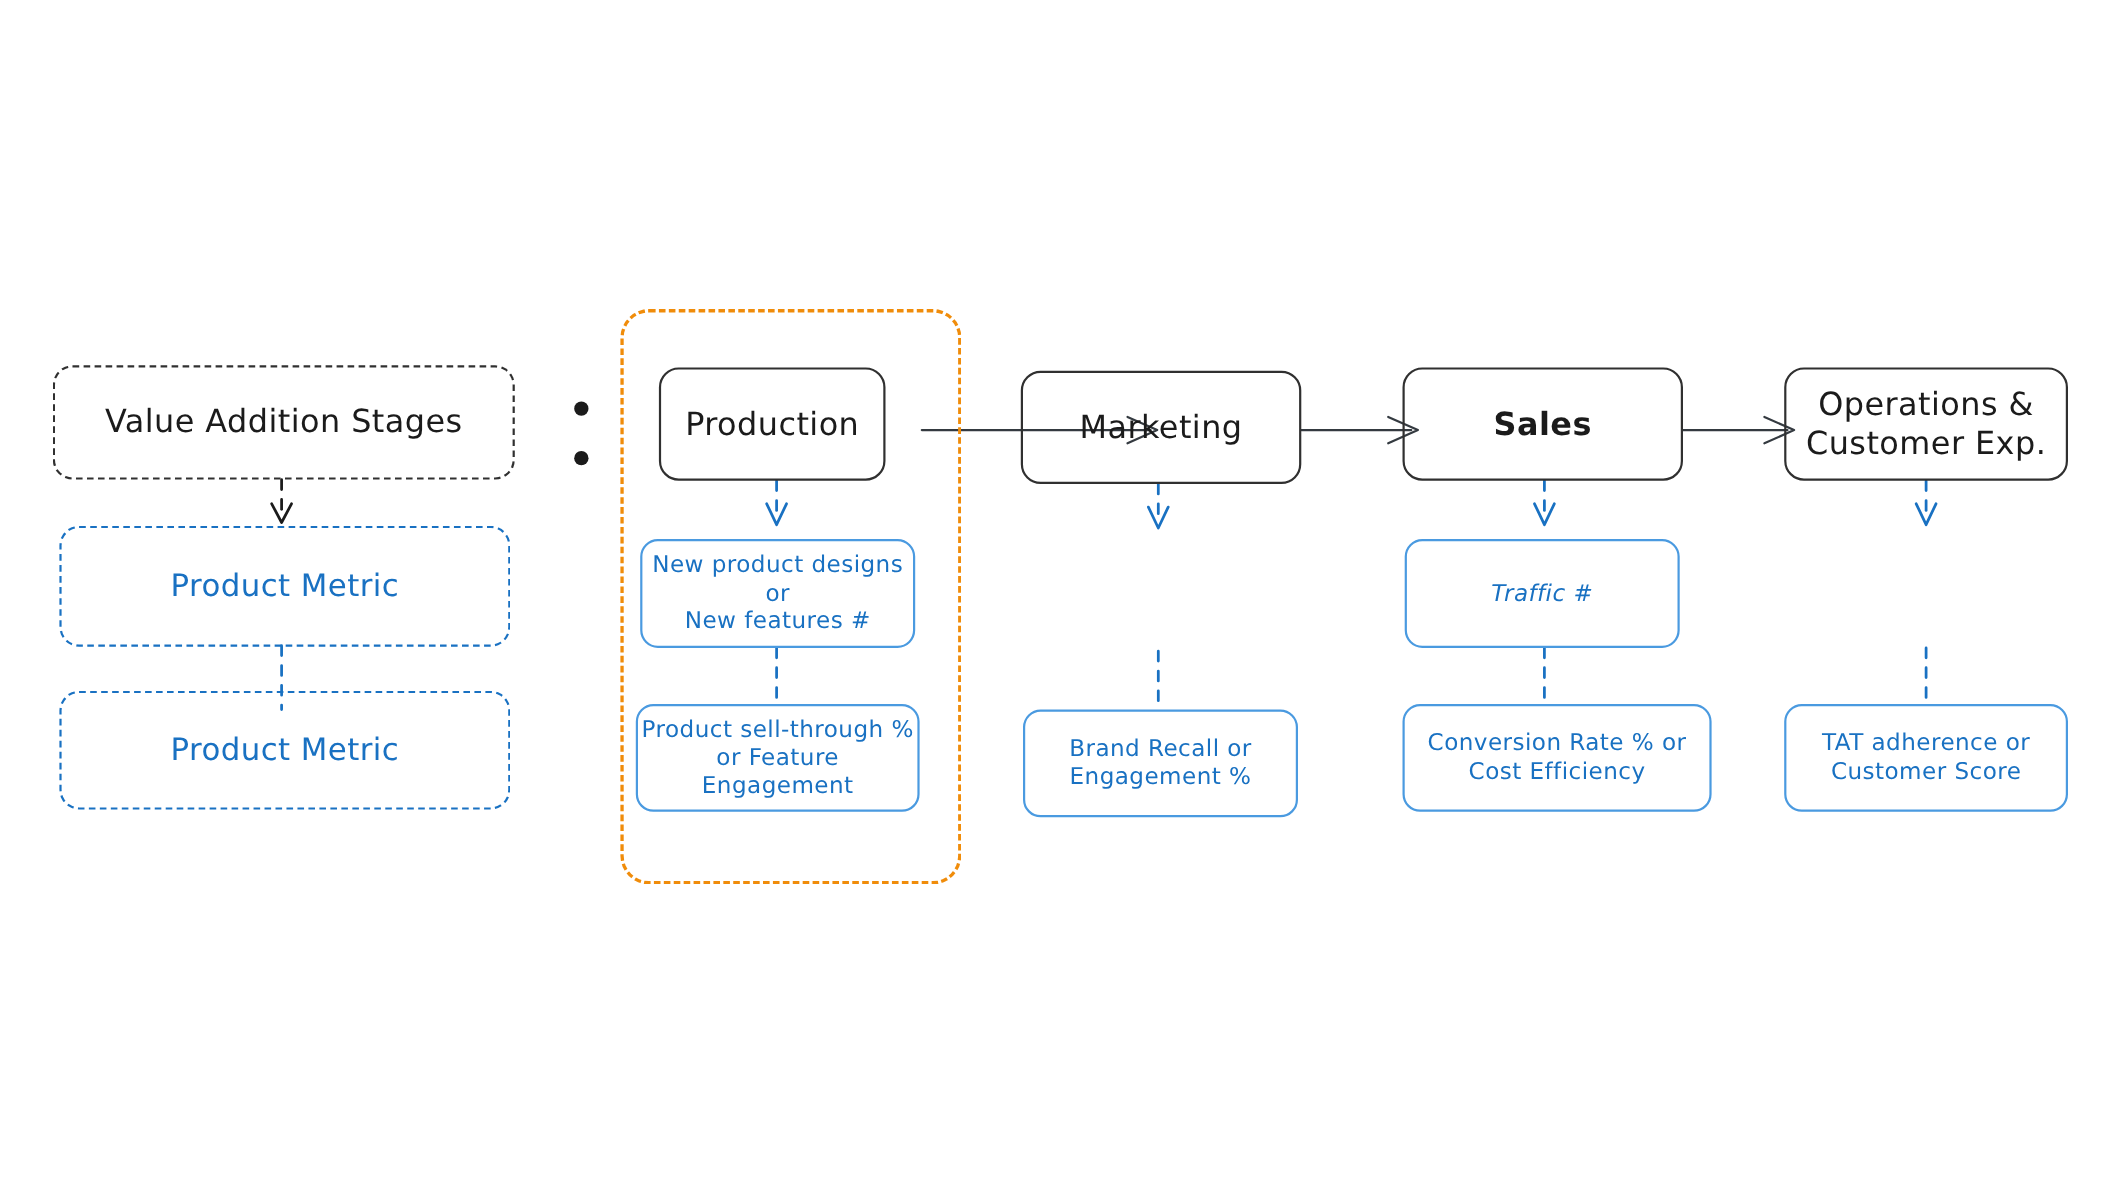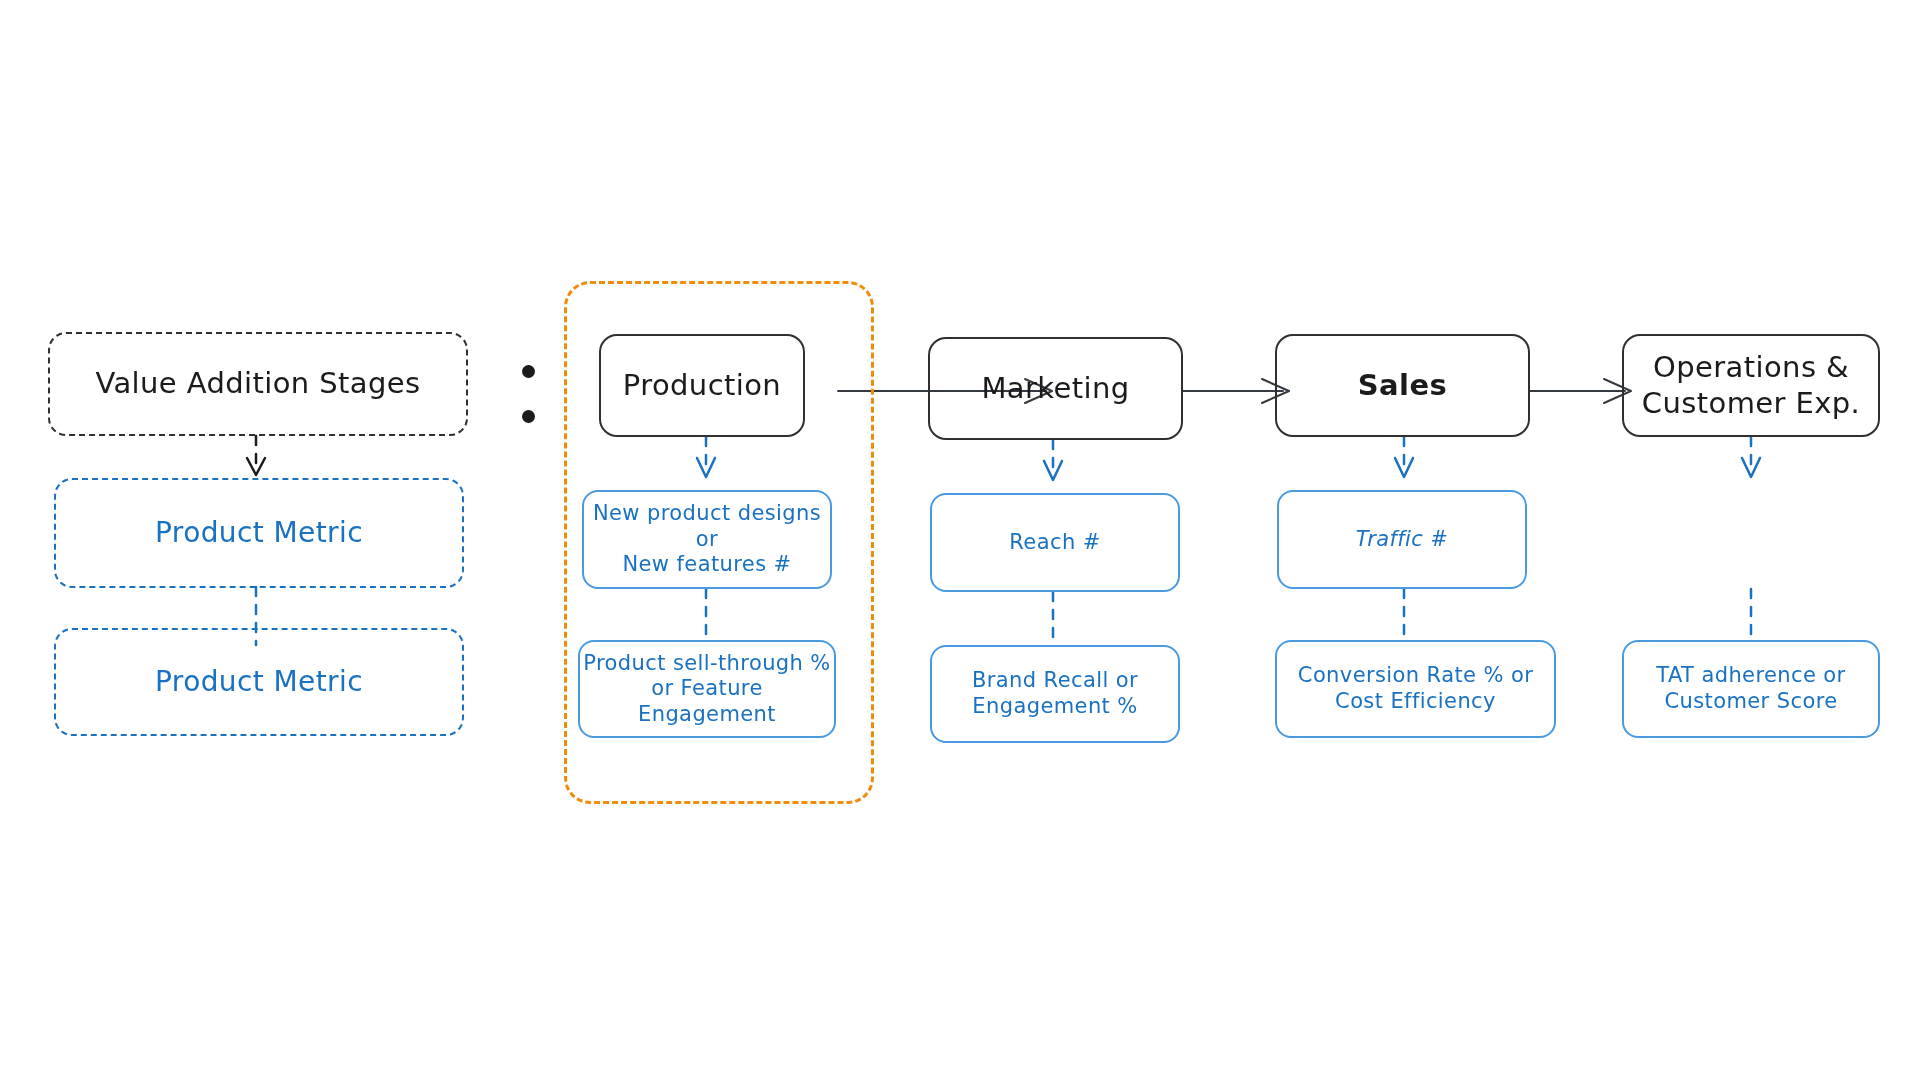--- a/index.html
+++ b/index.html
@@ -197,21 +197,20 @@
   <div class="node stage-node" style="left:583px; top:334px; width:206px; height:103px;margin-left:16px;">Production</div>
 
   <div class="node metric-node" style="left:582px; top:490px; width:250px; height:99px;">New product designs or
 New features #</div>
 
   <div class="node metric-node" style="left:578px; top:640px; width:258px; height:98px;">Product sell-through %
 or Feature Engagement</div>
 
   <div class="node stage-node" style="left:928px; top:337px; width:255px; height:103px;">Marketing</div>
 
-  <div class="node metric-node" style="left:930px; top:493px; width:250px; height:99px;">Reach #</div>
 
   <div class="node metric-node" style="left:930px; top:645px; width:250px; height:98px;">Brand Recall or
 Engagement %</div>
 
   <div class="node stage-node" style="left:1275px; top:334px; width:255px; height:103px;font-weight:bold;">Sales</div>
 
   <div class="node metric-node" style="left:1277px; top:490px; width:250px; height:99px;font-style:italic;">Traffic #</div>
 
   <div class="node metric-node" style="left:1275px; top:640px; width:281px; height:98px;">Conversion Rate % or
 Cost Efficiency</div>

